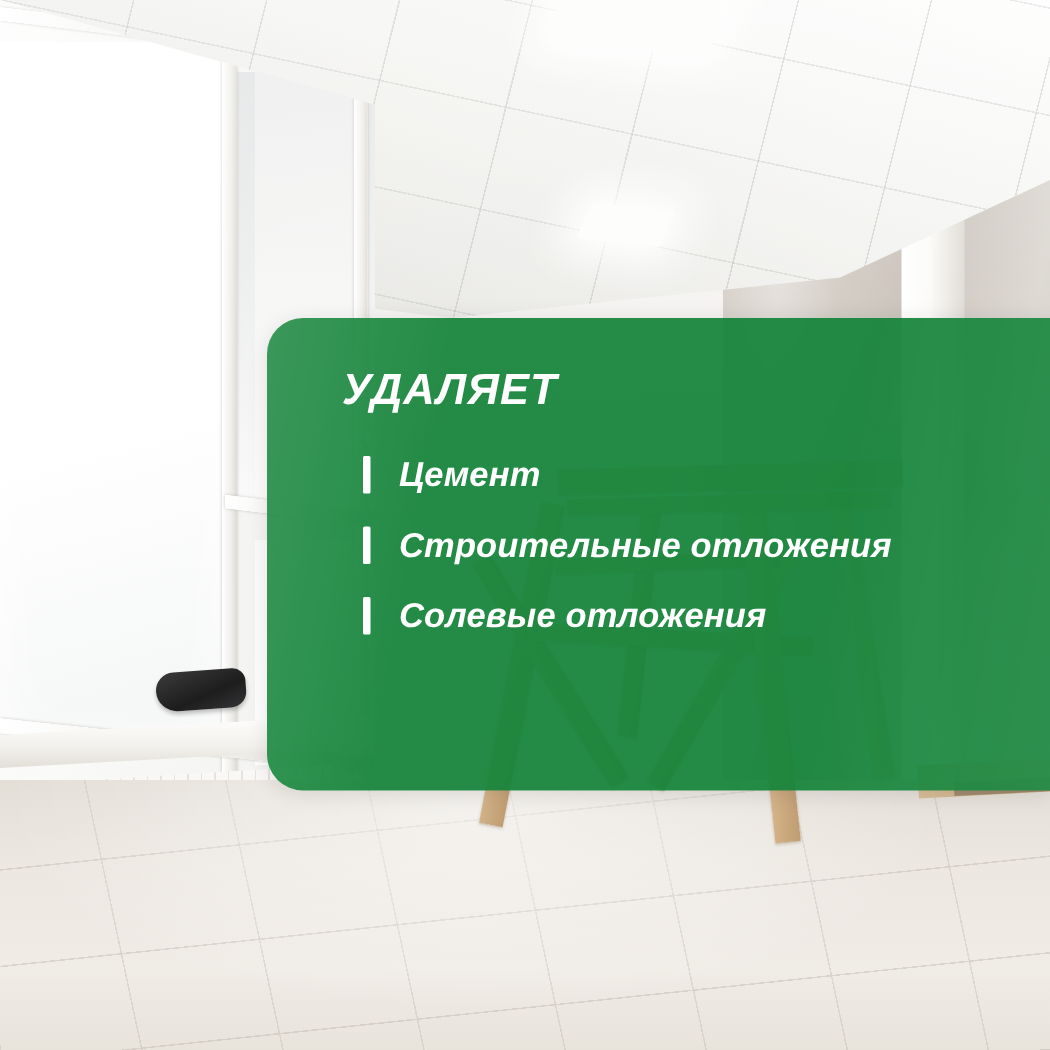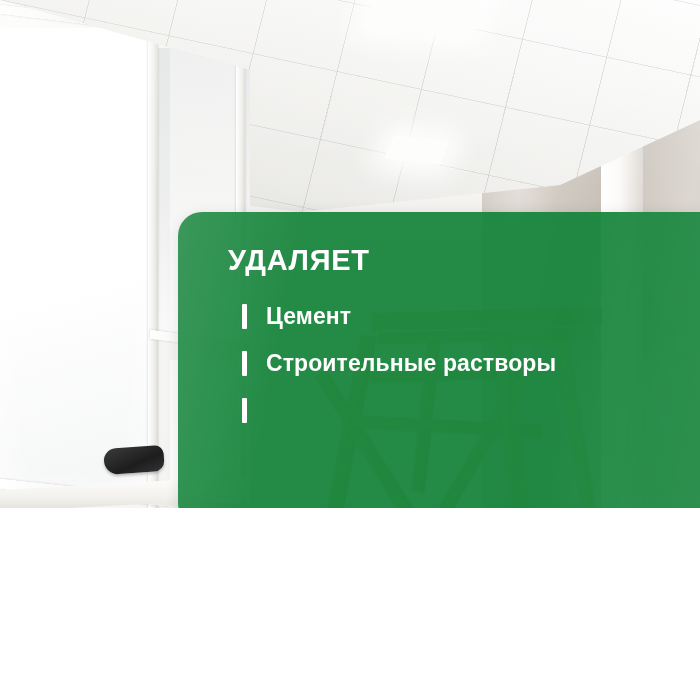--- a/index.html
+++ b/index.html
@@ -1,18 +1,18 @@
 <!DOCTYPE html>
 <html><head>
 <meta charset="utf-8">
 <style>
   html,body{margin:0;padding:0;background:#fff;}
   body{font-family:"Liberation Sans",sans-serif;}
 
-  #stage{position:relative;width:700px;height:508px;overflow:hidden;background:#a3a3a3;}
+  #stage{position:relative;width:700px;height:700px;overflow:hidden;background:#a3a3a3;font-style:italic;}
 
   
   .photo{position:absolute;inset:0;overflow:hidden;}
 
   
   .room-base{position:absolute;inset:0;
     background:linear-gradient(170deg,#f7f6f4 0%,#f2f1ee 35%,#eceae6 60%,#e6e3de 100%);}
 
   
   .ceiling{position:absolute;left:0;top:0;width:700px;height:215px;
@@ -245,22 +245,23 @@
     <div class="panel-inner">
       <h1 id="heading">УДАЛЯЕТ</h1>
 
       <ul class="list">
         <li>
           <span class="bullet"></span>
           <span class="item-label">Цемент</span>
         </li>
         <li>
           <span class="bullet"></span>
-          <span class="item-label">Строительные растворы</span>
+          <span class="item-label">Строительные отложения</span>
         </li>
         <li>
           <span class="bullet"></span>
+          <span class="item-label">Солевые отложения</span>
         </li>
       </ul>
     </div>
   </div>
 
 </div>
 
 </body></html>

